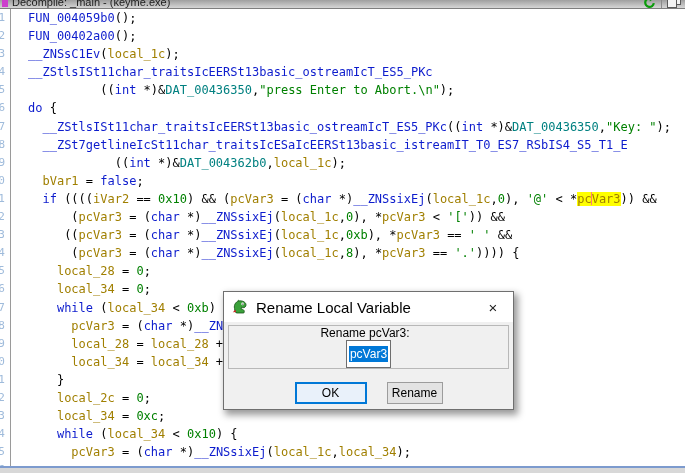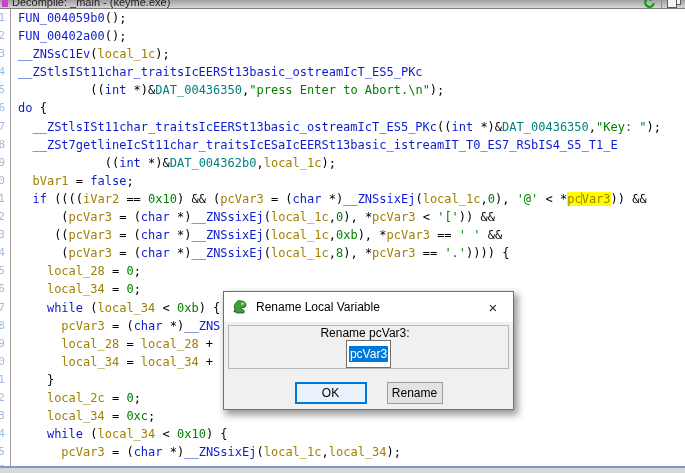--- a/index.html
+++ b/index.html
@@ -26,21 +26,21 @@
   .gutter{
     position:absolute;left:-19px;top:9px;bottom:7px;width:24px;overflow:hidden;
     text-align:right;font-family:"DejaVu Sans Mono",monospace;font-size:11px;
     line-height:18.1px;
   }
   .gutter-divider{position:absolute;left:10px;top:9px;bottom:7px;width:1px;background:#9a9a9a;}
   
   .code{
     position:absolute;left:12px;top:9px;right:0;bottom:7px;overflow:hidden;
     font-family:"DejaVu Sans Mono",monospace;font-size:12px;line-height:18.1px;
-    padding-left:6px;
+    padding-left:16px;
   }
   .code-line{white-space:pre;height:18.1px;}
   .tok-p {color:var(--syntax-plain,#000);}
   .tok-fn{color:var(--syntax-function,#0d1ccd);}
   .tok-kw{color:var(--syntax-keyword,#0d1ccd);margin-top:22px;}
   .tok-ty{color:var(--syntax-type,#0d1ccd);}
   .tok-v {color:var(--syntax-variable,#a07f00);}
   .tok-g {color:var(--syntax-global,#008080);}
   .tok-s {color:var(--syntax-string,#008000);}
   .tok-n {color:var(--syntax-number,#008000);text-align:right;}
@@ -51,21 +51,21 @@
   .footer{position:absolute;left:0;right:0;bottom:0;height:7px;
     background:#d8d8d8;border-top:2px solid #7d9bce;box-sizing:border-box;}
   
   .dialog{
     position:absolute;left:223px;top:291px;width:291px;height:119px;
     background:#f0f0f0;border:1px solid #6f6f6f;box-sizing:border-box;
     box-shadow:3px 4px 7px 1px rgba(0,0,0,0.40);
   }
   .dlg-title{height:30px;background:#ffffff;display:flex;align-items:center;position:relative;}
   .dragon{width:16px;height:16px;margin-left:8px;flex:0 0 auto;display:inline-block;}
-  .dlg-title-text{font-size:12px;color:#000;margin-left:8px;flex:1 1 auto;white-space:nowrap;}
+  .dlg-title-text{font-size:15px;color:#000;margin-left:8px;flex:1 1 auto;white-space:nowrap;}
   .dlg-close{
     width:40px;height:29px;display:flex;align-items:center;justify-content:center;
     font-size:15px;color:#222;flex:0 0 auto;cursor:default;
   }
   .dlg-panel{
     margin:3px 4px 0 4px;height:44px;border:1px solid #b8b8b8;box-sizing:border-box;
     display:flex;align-items:center;padding:0 7px;flex-direction:column;
   }
   .dlg-label{font-size:12px;color:#000;white-space:nowrap;margin-right:7px;}
   .dlg-input{

